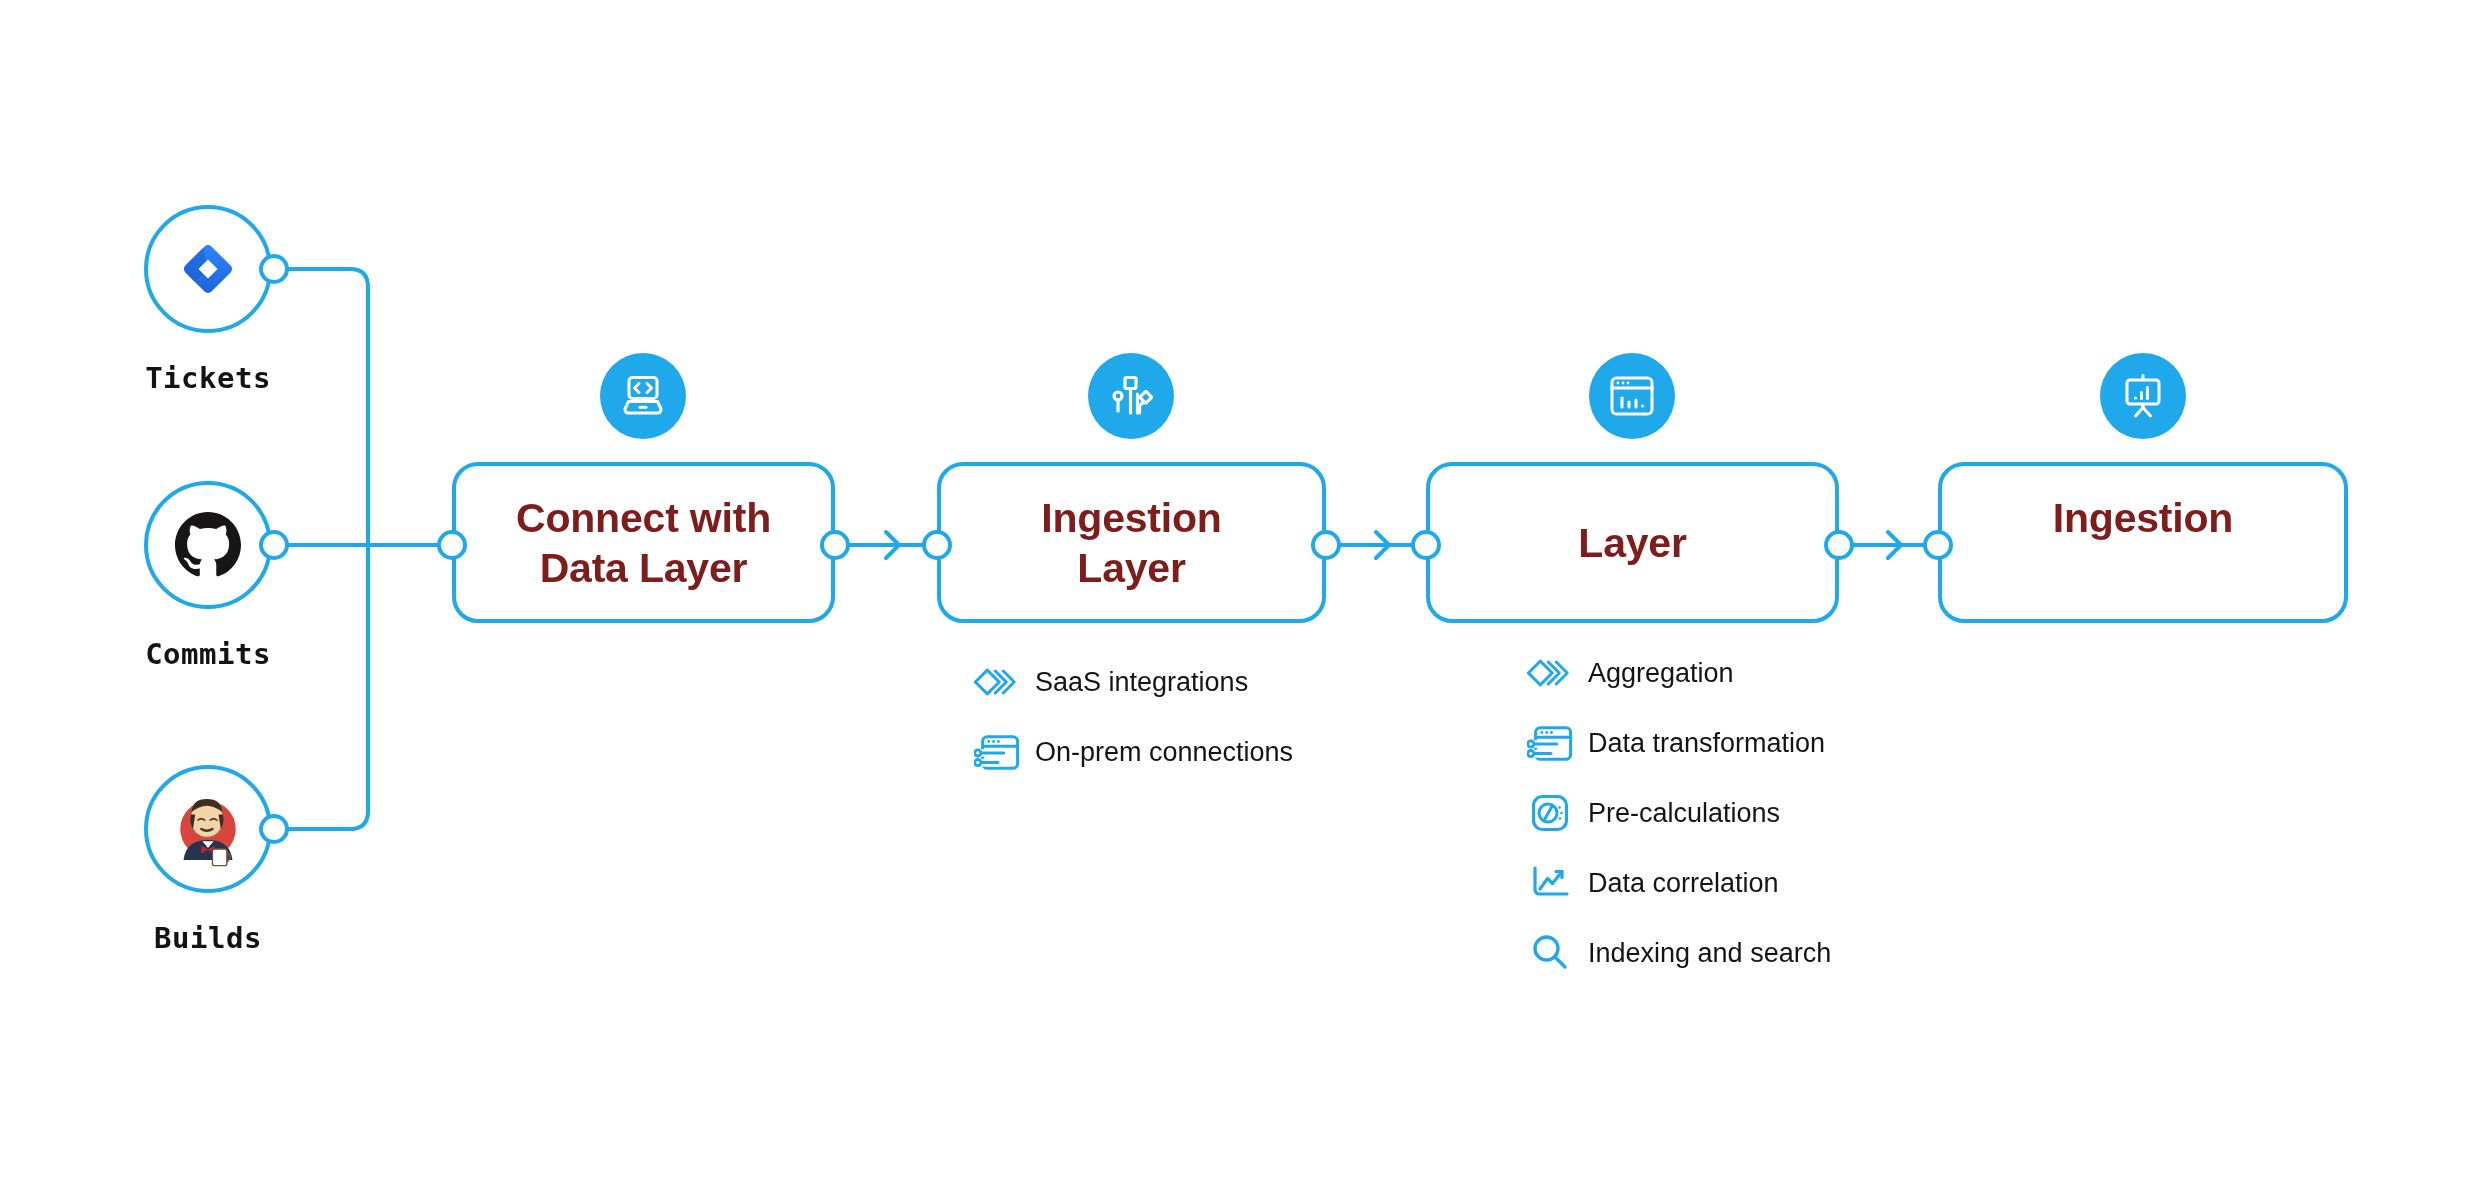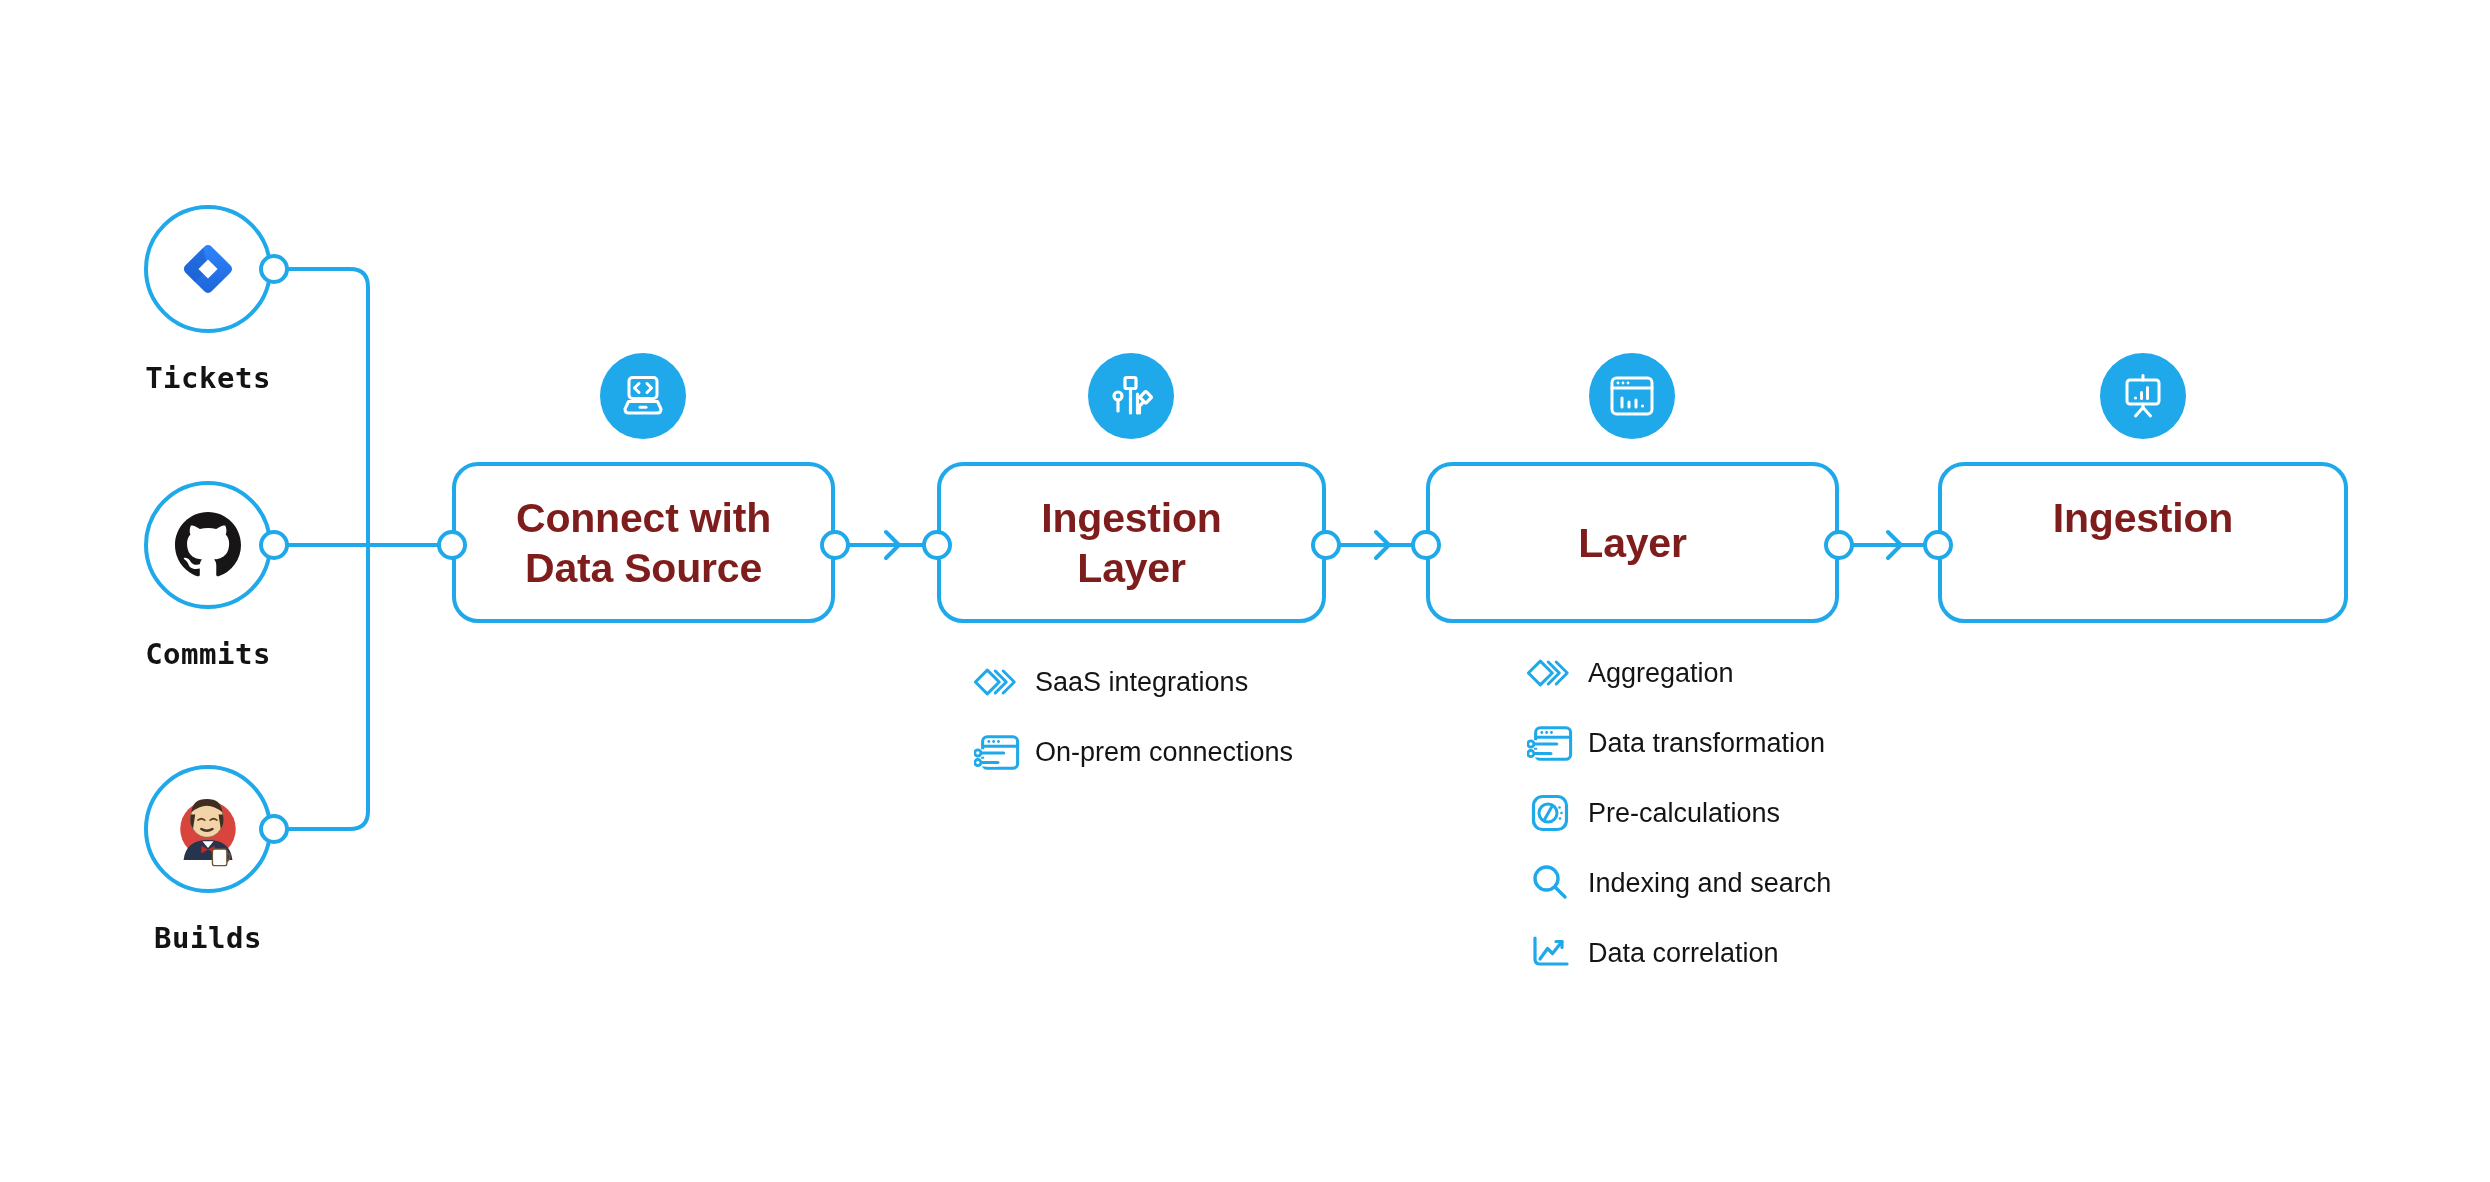--- a/index.html
+++ b/index.html
@@ -193,21 +193,21 @@
       <path d="M21.5 25.5 V19.5"></path>
         <path d="M27.5 25.5 V14.5"></path>
       <path d="M23 31 V34.5"></path>
       <path d="M23 34.5 L15.5 43"></path>
       <path d="M23 34.5 L30.5 43"></path>
     </svg>
   </div>
 
   <div class="stage-box" style="left:452px;width:383px;">
     <div class="title-line">Connect with</div>
-    <div class="title-line">Data Source</div>
+    <div class="title-line">Data Layer</div>
   </div>
   <div class="stage-box" style="left:937px;width:389px;">
     <div class="title-line">Ingestion</div>
     <div class="title-line">Layer</div>
   </div>
   <div class="stage-box" style="left:1426px;width:413px;">
     <div class="title-line">Layer</div>
   </div>
   <div class="stage-box" style="left:1938px;width:410px;">
     <div class="title-line">Ingestion</div>
@@ -253,29 +253,29 @@
     <li class="feature-item">
       <span class="feature-ico">
         <svg width="38" height="38" viewBox="0 0 38 38">
             <use href="#sym-gauge"></use>
           </svg>
         </span>
       <span class="feature-label">Pre-calculations</span>
     </li>
     <li class="feature-item">
       <span class="feature-ico">
+        <svg width="40" height="36" viewBox="0 0 40 36">
+            <use href="#sym-trend"></use>
+          </svg>
+        </span>
+      <span class="feature-label">Data correlation</span>
+    </li>
+    <li class="feature-item">
+      <span class="feature-ico">
         <svg width="38" height="38" viewBox="0 0 38 38">
             <use href="#sym-search"></use>
           </svg>
         </span>
       <span class="feature-label">Indexing and search</span>
     </li>
-    <li class="feature-item">
-      <span class="feature-ico">
-        <svg width="40" height="36" viewBox="0 0 40 36">
-            <use href="#sym-trend"></use>
-          </svg>
-        </span>
-      <span class="feature-label">Data correlation</span>
-    </li>
   </ul>
 
 </div>
 
 </body></html>

